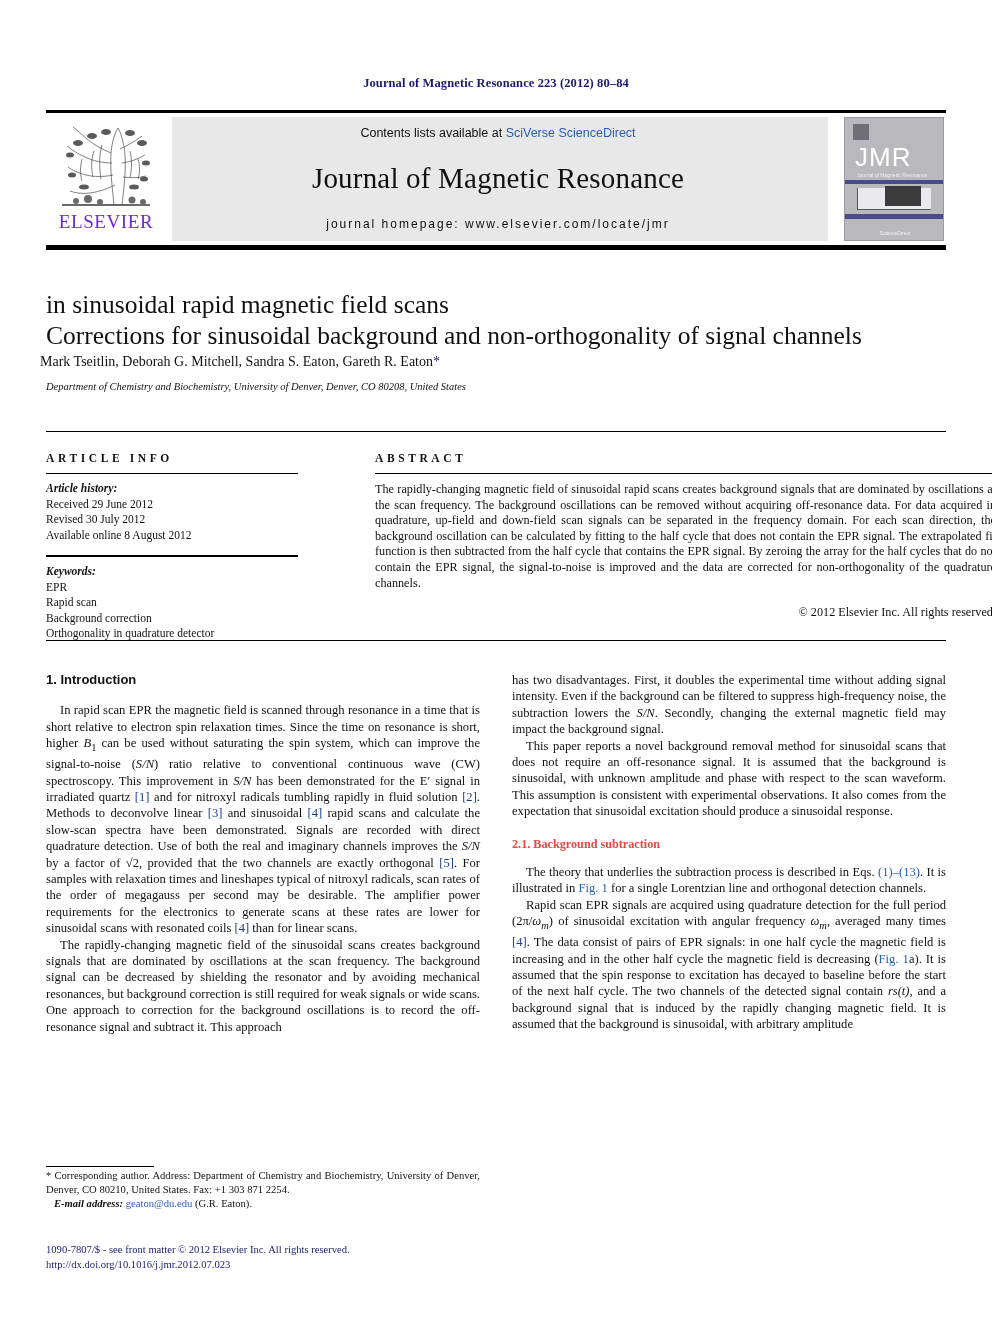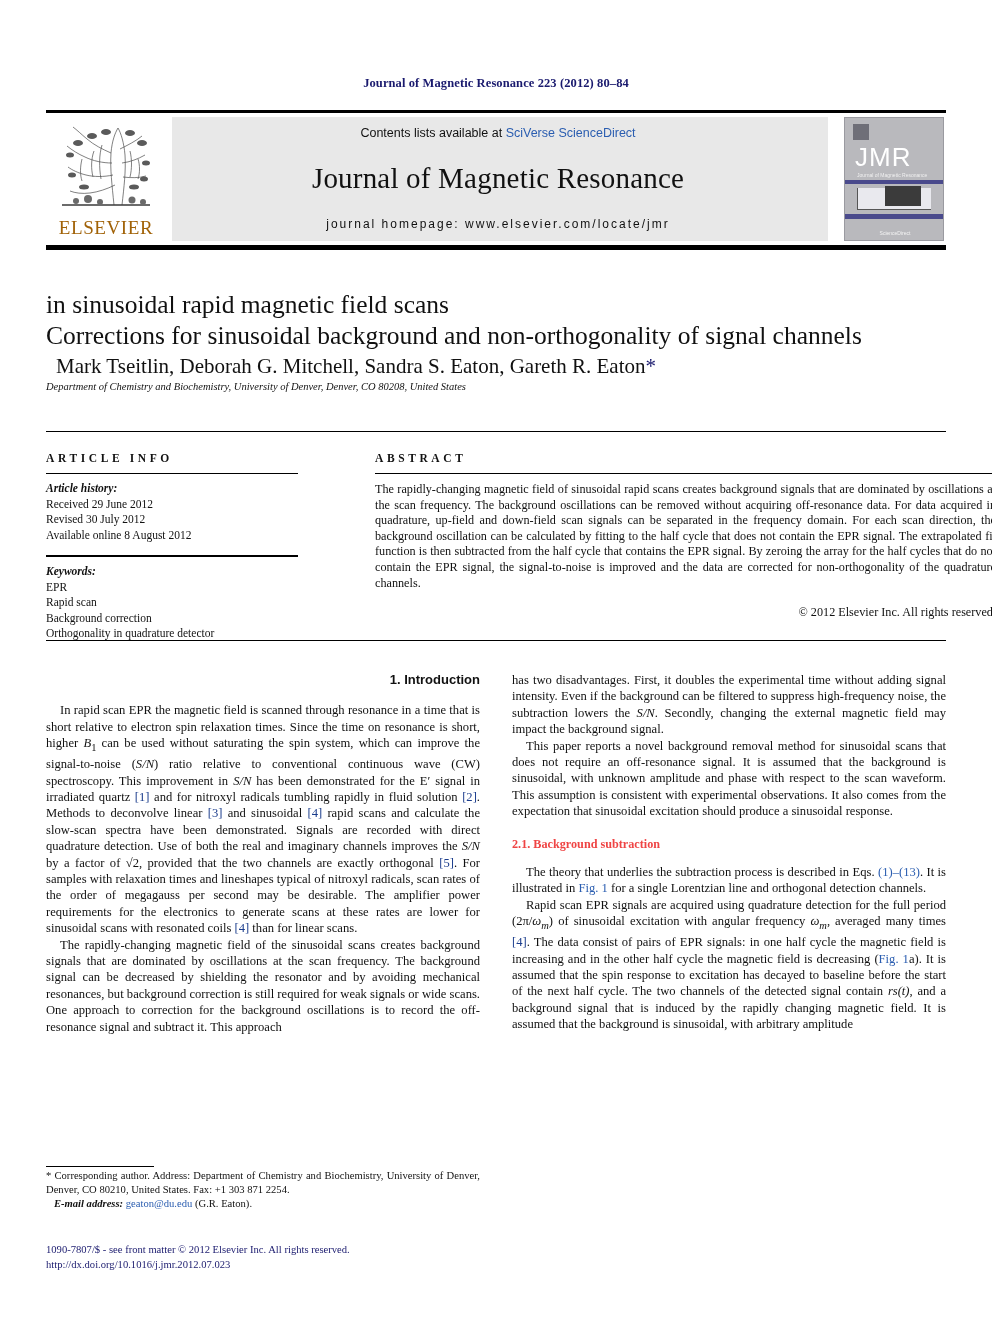--- a/index.html
+++ b/index.html
@@ -65,25 +65,25 @@
     padding-top: 2px;
   }
   .elsevier-tree {
     width: 96px;
     height: 92px;
     position: relative;
   }
   .elsevier-tree svg { display: block; }
   .elsevier-word {
     font-family: "Liberation Serif", serif;
-    color: #a16207;
+    color: #6d28d9;
     font-size: 19px;
     letter-spacing: 0.6px;
     line-height: 1;
-    margin-top: 7px;
+    margin-top: 1px;
   }
   .center-band {
     flex: 1 1 auto;
     background: #e8e8e8;
     margin: 0 10px 0 6px;
     position: relative;
     display: flex;
     flex-direction: column;
     justify-content: space-between;
     align-items: center;
@@ -191,25 +191,25 @@
     left: 46px;
     top: 289px;
     width: 880px;
     font-family: "Liberation Serif", serif;
     font-size: 25.5px;
     line-height: 31px;
     color: #111;
   }
   .authors {
     position: absolute;
-    left: 56px;
+    left: 40px;
     top: 354px;
     width: 880px;
     font-family: "Liberation Serif", serif;
-    font-size: 21px;
+    font-size: 14px;
     color: #111;
   }
   .authors .star { color: #1a1a6e; }
   .affil {
     position: absolute;
     left: 46px;
     top: 381px;
     width: 880px;
     font-family: "Liberation Serif", serif;
     font-style: italic;
@@ -293,21 +293,21 @@
   }
   .col-left  { left: 46px;  }
   .col-right { left: 512px; }
 
   .h2 {
     font-family: "Liberation Sans", sans-serif;
     font-weight: bold;
     font-size: 13px;
     margin: 0 0 14px 0;
     color: #111;
-    text-align: right;
+    text-align: left;
   }
   .h2.spaced { margin-top: 22px; }
   .h3 {
     font-family: "Liberation Serif", serif;
     font-weight: bold;
     font-size: 12.2px;
     margin: 16px 0 12px 0;
     color: #ef4444;
     text-align: left;
   }

